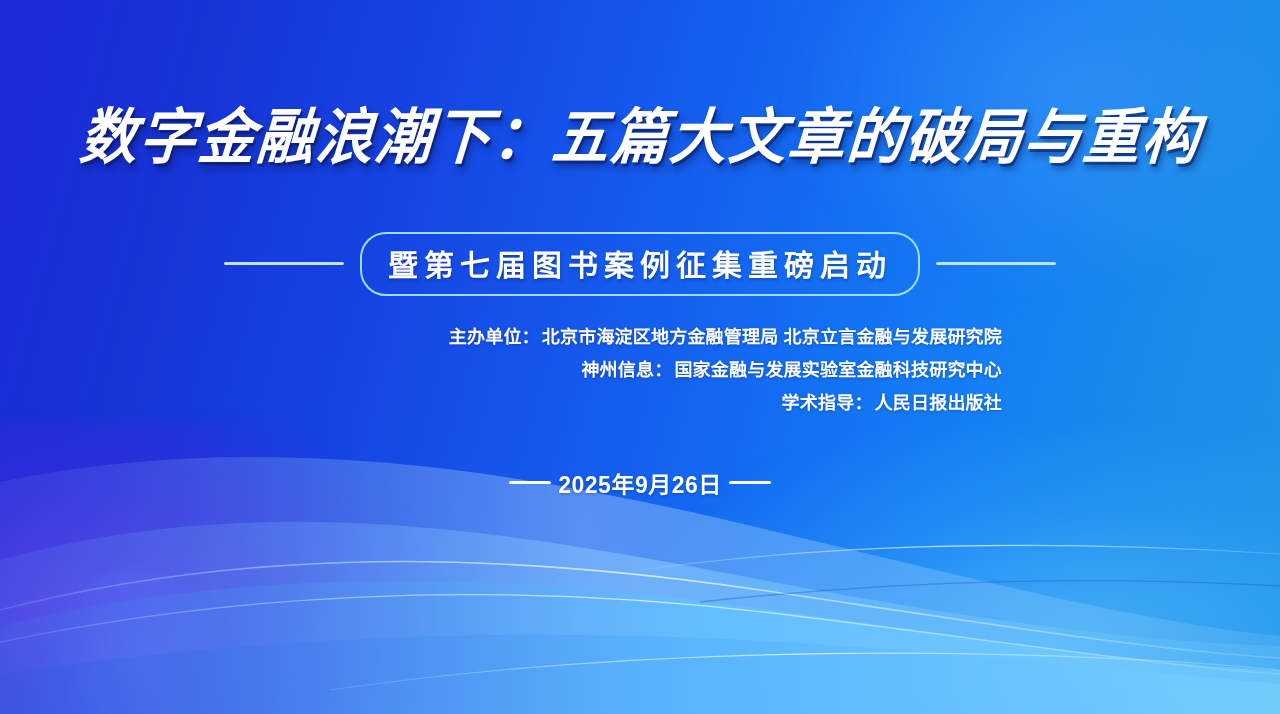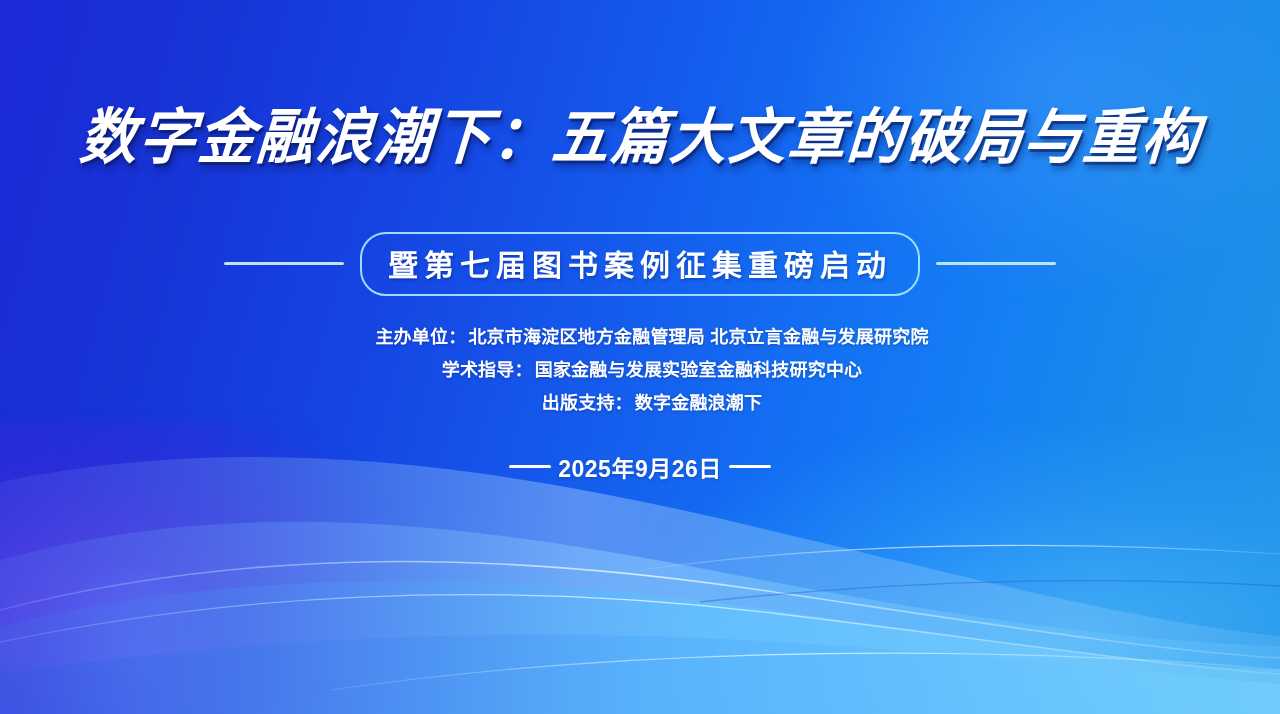--- a/index.html
+++ b/index.html
@@ -163,37 +163,37 @@
     color: #ffffff;
     letter-spacing: 6px;
     white-space: nowrap;
     text-shadow: 1px 2px 3px rgba(8,30,100,0.35);
   }
 
   .info-block {
     margin-top: 26px;
     display: flex;
     flex-direction: column;
-    align-items: center;
+    align-items: flex-end;
     gap: 7px;
     width: 700px;
     margin-left: 24px;
   }
   .info-line {
     font-size: 18px;
     font-weight: 700;
     color: #ffffff;
     white-space: nowrap;
     letter-spacing: 0.2px;
     text-shadow: 0 1px 3px rgba(8,30,100,0.35);
   }
   .info-line .label { margin-right: 2px; }
 
   .date-row {
-    margin-top: 36px;
+    margin-top: 52px;
     display: flex;
     align-items: center;
     justify-content: center;
     gap: 7px;
   }
   .date-dash {
     width: 42px;
     height: 3px;
     background: #ffffff;
     border-radius: 2px;
@@ -274,24 +274,24 @@
         <span class="bracket-text">暨第七届图书案例征集重磅启动</span>
       </div>
       <span class="rule"></span>
     </div>
 
     <div class="info-block">
       <div class="info-line">
         <span class="label">主办单位：</span><span>北京市海淀区地方金融管理局  北京立言金融与发展研究院</span>
       </div>
       <div class="info-line">
-        <span class="label">学术指导：</span><span>国家金融与发展实验室金融科技研究中心</span>
+        <span class="label">神州信息：</span><span>国家金融与发展实验室金融科技研究中心</span>
       </div>
       <div class="info-line">
-        <span class="label">出版支持：</span><span>数字金融浪潮下</span>
+        <span class="label">学术指导：</span><span>人民日报出版社</span>
       </div>
     </div>
 
     <div class="date-row">
       <span class="date-dash"></span>
       <span class="date-text">2025年9月26日</span>
       <span class="date-dash"></span>
     </div>
 
   </div>

